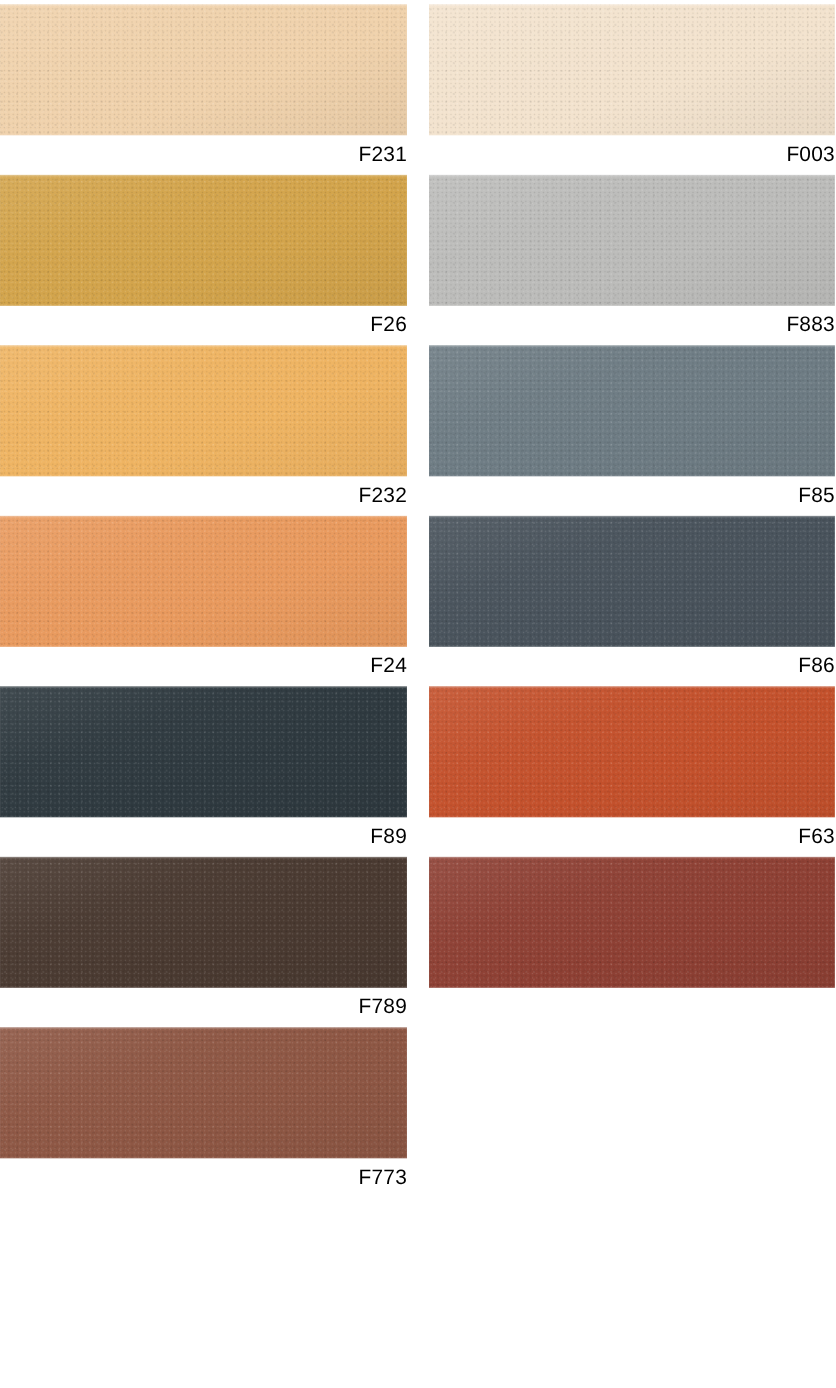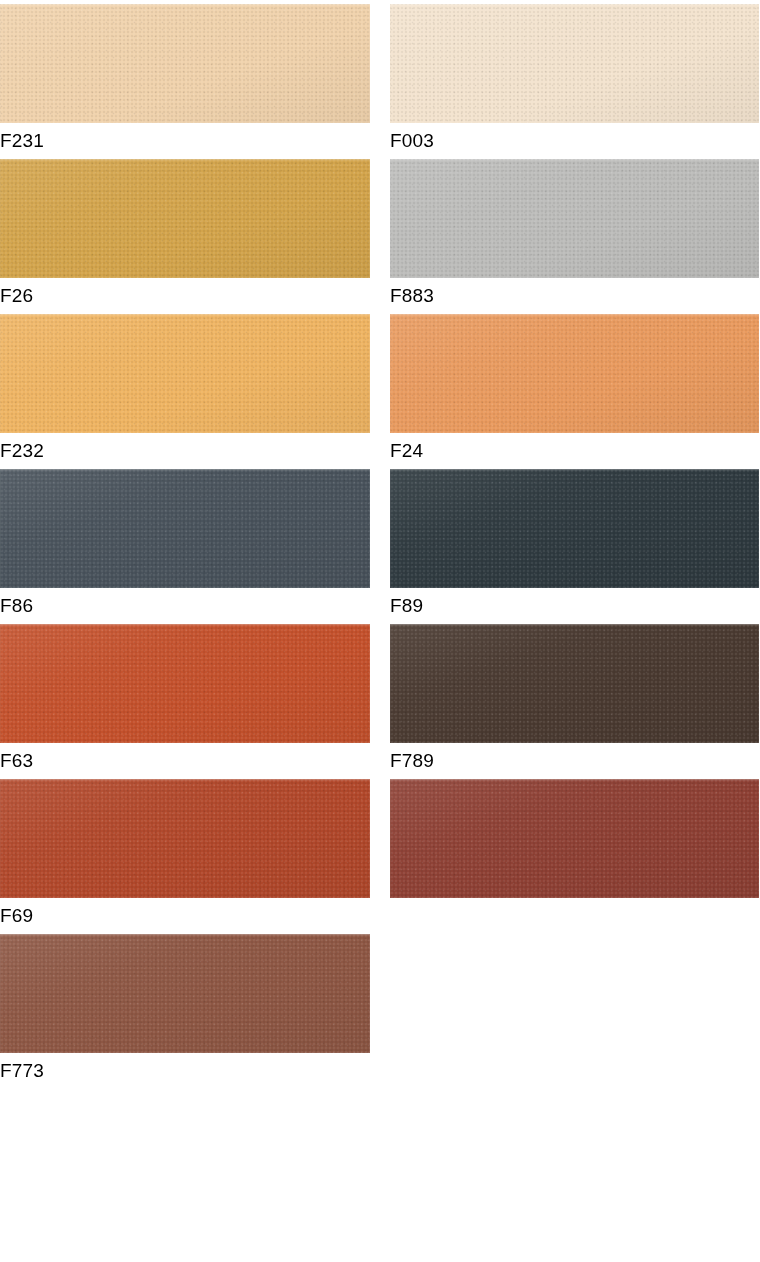--- a/index.html
+++ b/index.html
@@ -92,21 +92,21 @@
     right: 0;
     height: 2px;
     pointer-events: none;
     background: linear-gradient(to bottom, rgba(255,255,255,0.30), rgba(255,255,255,0.0));
   }
 
   
   .chip-label {
     height: 36px;
     line-height: 36px;
-    text-align: left;
+    text-align: right;
     color: #000000;
     font-size: 19px;
     font-family: "Liberation Sans", sans-serif;
     letter-spacing: 0.2px;
     white-space: nowrap;
     user-select: none;
   }
 
   
   .col-right .chip {
@@ -151,20 +151,28 @@
         <div class="chip-label">F883</div>
       </div>
       <div class="swatch-cell col-left">
         <div class="chip" style="background-color: rgb(239, 180, 98);">
           <div class="grain"></div>
           <div class="sheen"></div>
           <div class="edge"></div>
         </div>
         <div class="chip-label">F232</div>
       </div>
+      <div class="swatch-cell col-right">
+        <div class="chip" style="background-color: rgb(110, 124, 132);">
+          <div class="grain"></div>
+          <div class="sheen"></div>
+          <div class="edge"></div>
+        </div>
+        <div class="chip-label">F85</div>
+      </div>
       <div class="swatch-cell col-left">
         <div class="chip" style="background-color: rgb(233, 154, 94);">
           <div class="grain"></div>
           <div class="sheen"></div>
           <div class="edge"></div>
         </div>
         <div class="chip-label">F24</div>
       </div>
       <div class="swatch-cell col-right">
         <div class="chip" style="background-color: rgb(73, 83, 92);">
@@ -190,28 +198,20 @@
         </div>
         <div class="chip-label">F63</div>
       </div>
       <div class="swatch-cell col-right">
         <div class="chip" style="background-color: rgb(74, 58, 49);">
           <div class="grain"></div>
           <div class="sheen"></div>
           <div class="edge"></div>
         </div>
         <div class="chip-label">F789</div>
-      </div>
-      <div class="swatch-cell col-left">
-        <div class="chip" style="background-color: rgb(178, 72, 43);">
-          <div class="grain"></div>
-          <div class="sheen"></div>
-          <div class="edge"></div>
-        </div>
-        <div class="chip-label">F69</div>
       </div>
       <div class="swatch-cell col-left">
         <div class="chip" style="background-color: rgb(142, 64, 52);">
           <div class="grain"></div>
           <div class="sheen"></div>
           <div class="edge"></div>
         </div>
       </div>
       <div class="swatch-cell col-right">
         <div class="chip" style="background-color: rgb(142, 87, 68);">

